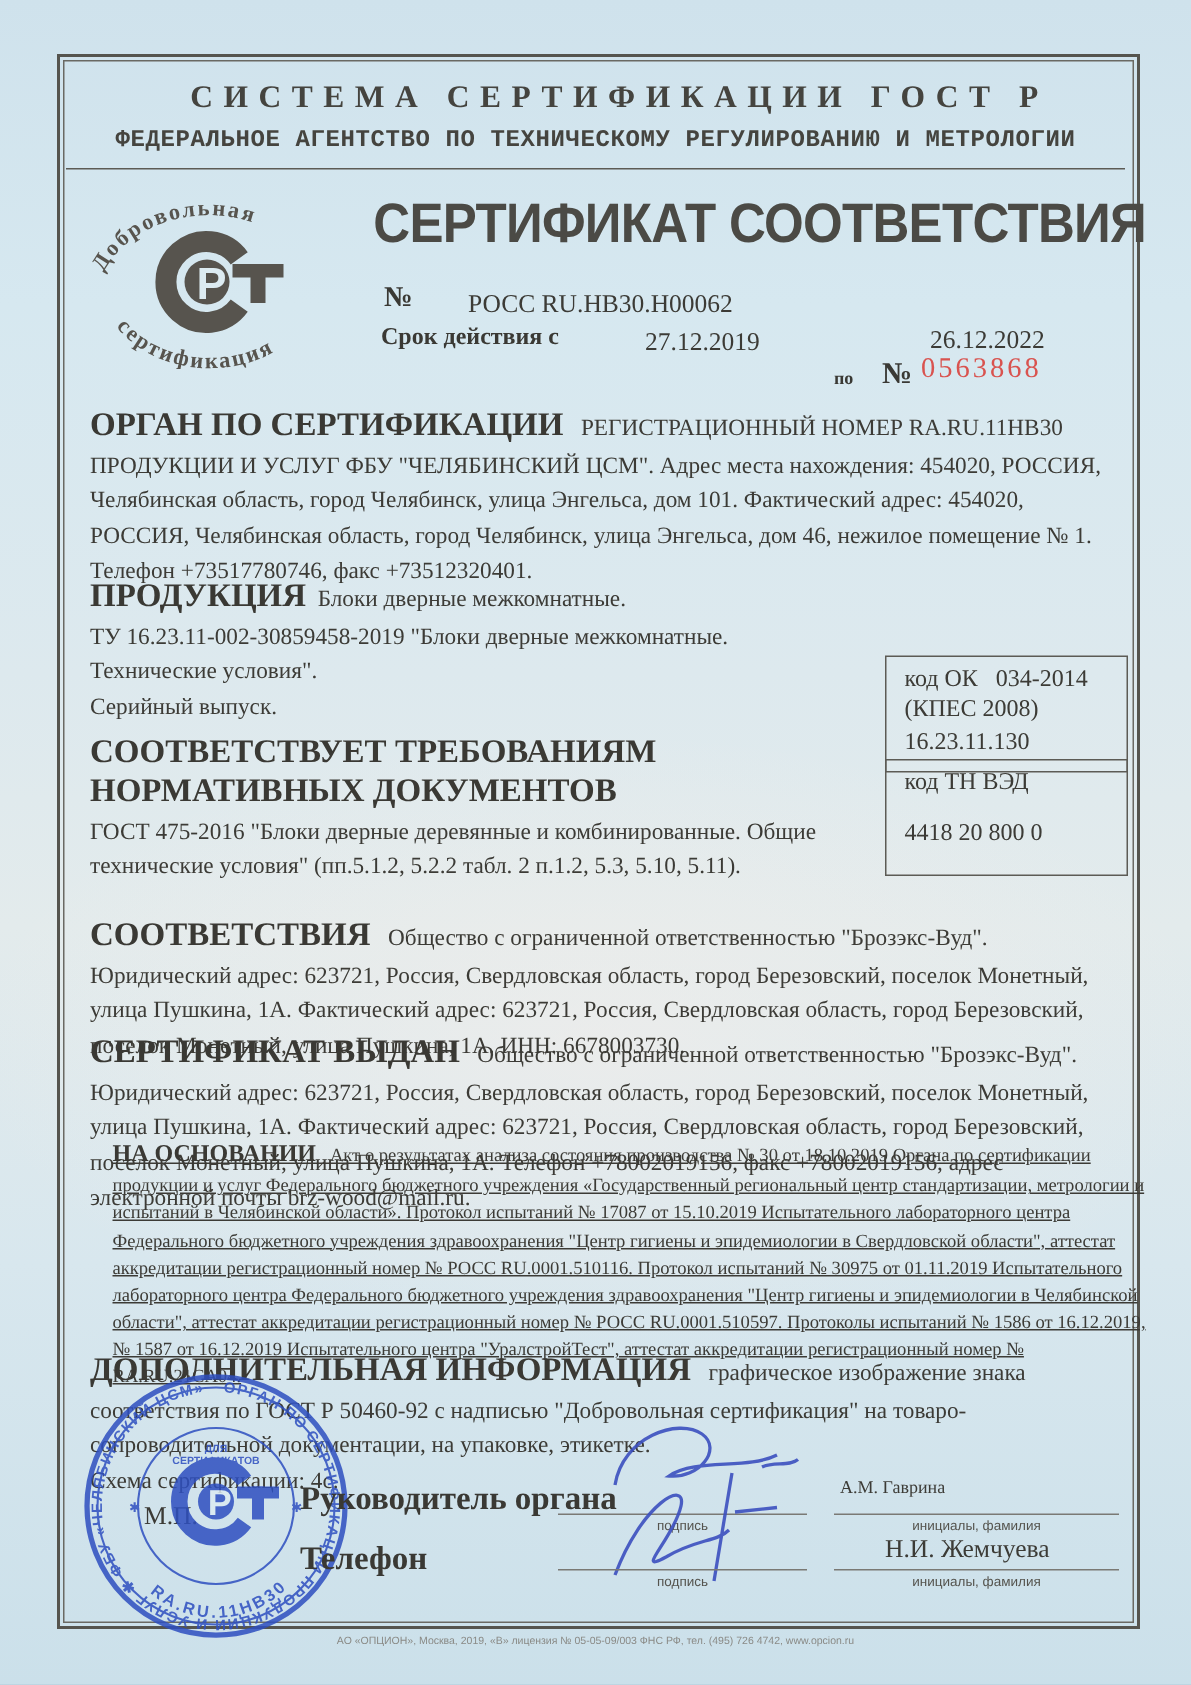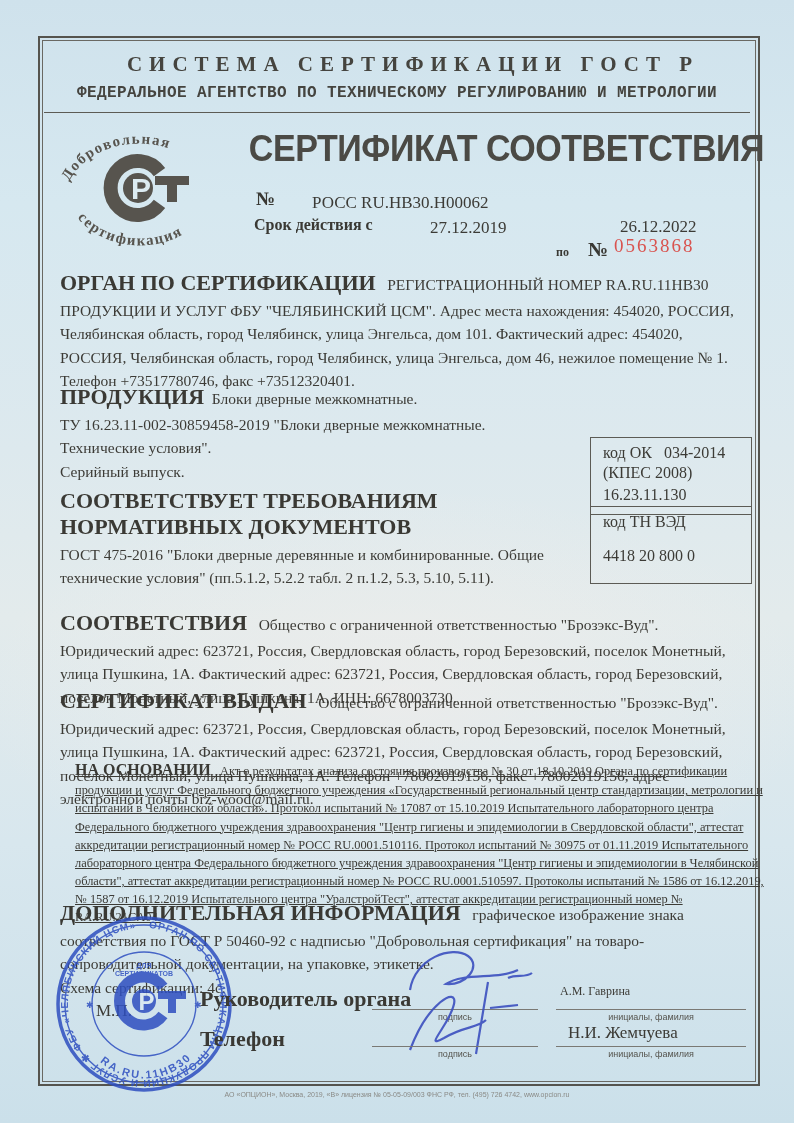--- a/index.html
+++ b/index.html
@@ -159,19 +159,19 @@
   <div class="abs serif15" style="left:560px;top:982px;font-size:12px;">А.М. Гаврина</div>
   <div class="sig-line" style="left:556px;top:1009px;width:190px;"></div>
   <div class="cap" style="left:556px;top:1012px;width:190px;">инициалы, фамилия</div>
 
   <div class="abs lbl" style="left:200px;top:1026px;">Телефон</div>
   <svg class="abs" style="left:392px;top:978px;" width="150" height="80" viewBox="0 0 150 80">
     <path d="M18,72 C36,24 66,8 62,26 C57,48 30,72 52,60 C72,48 86,50 94,42 M96,4 L84,76 M98,30 L126,27" fill="none" stroke="#3b4fbf" stroke-width="2.2" opacity=".9"></path>
   </svg>
   <div class="sig-line" style="left:372px;top:1046px;width:166px;"></div>
   <div class="cap" style="left:372px;top:1049px;width:166px;">подпись</div>
-  <div class="abs serif15" style="left:568px;top:1020px;font-size:17px;">Н.И. Жемчуева</div>
+  <div class="abs serif15" style="left:590px;top:1020px;font-size:17px;">Н.И. Жемчуева</div>
   <div class="sig-line" style="left:556px;top:1046px;width:190px;"></div>
   <div class="cap" style="left:556px;top:1049px;width:190px;">инициалы, фамилия</div>
 
 
   <div class="abs" style="left:47px;top:1091px;width:700px;text-align:center;font-size:7px;color:#8a8a86;font-family:'Liberation Sans',sans-serif;">АО «ОПЦИОН», Москва, 2019, «В»    лицензия № 05-05-09/003 ФНС РФ, тел. (495) 726 4742, www.opcion.ru</div>
 </div>
 
 </body></html>

